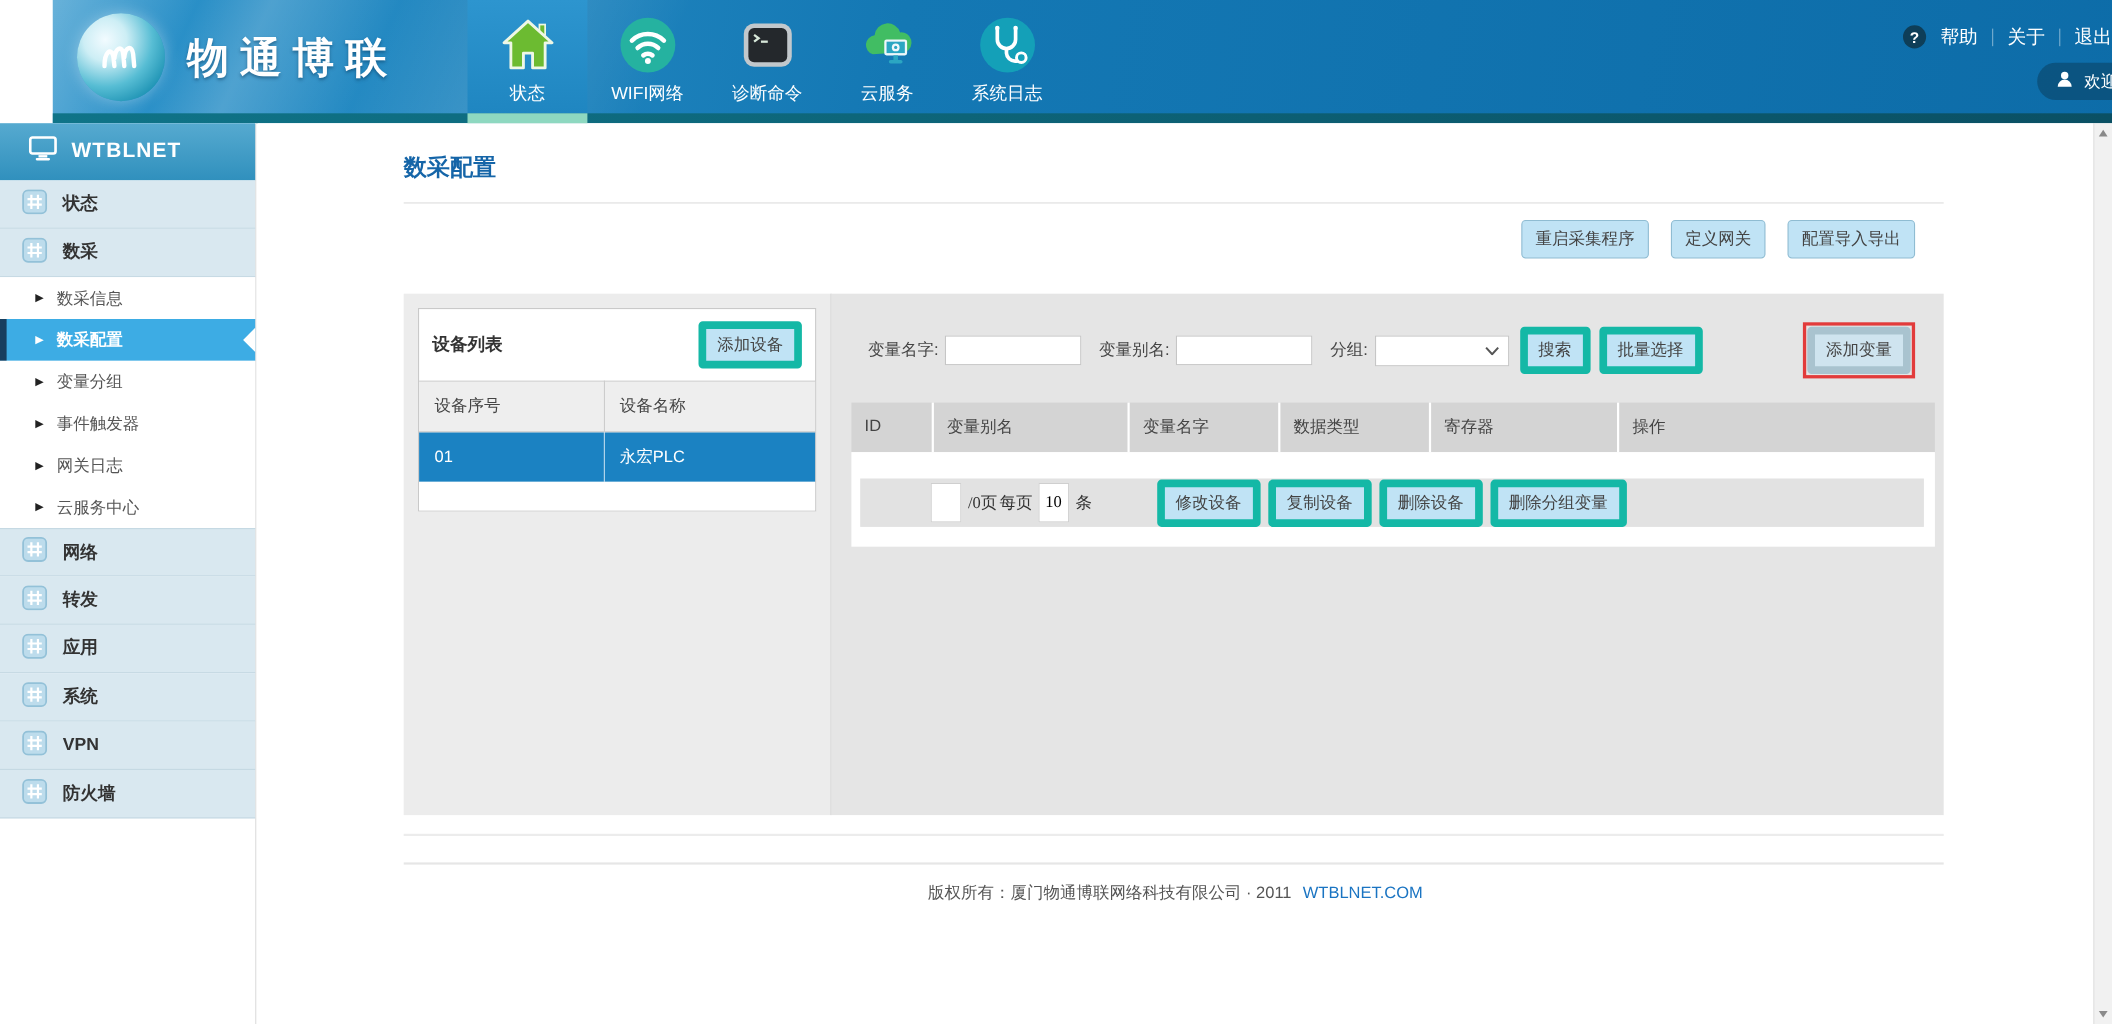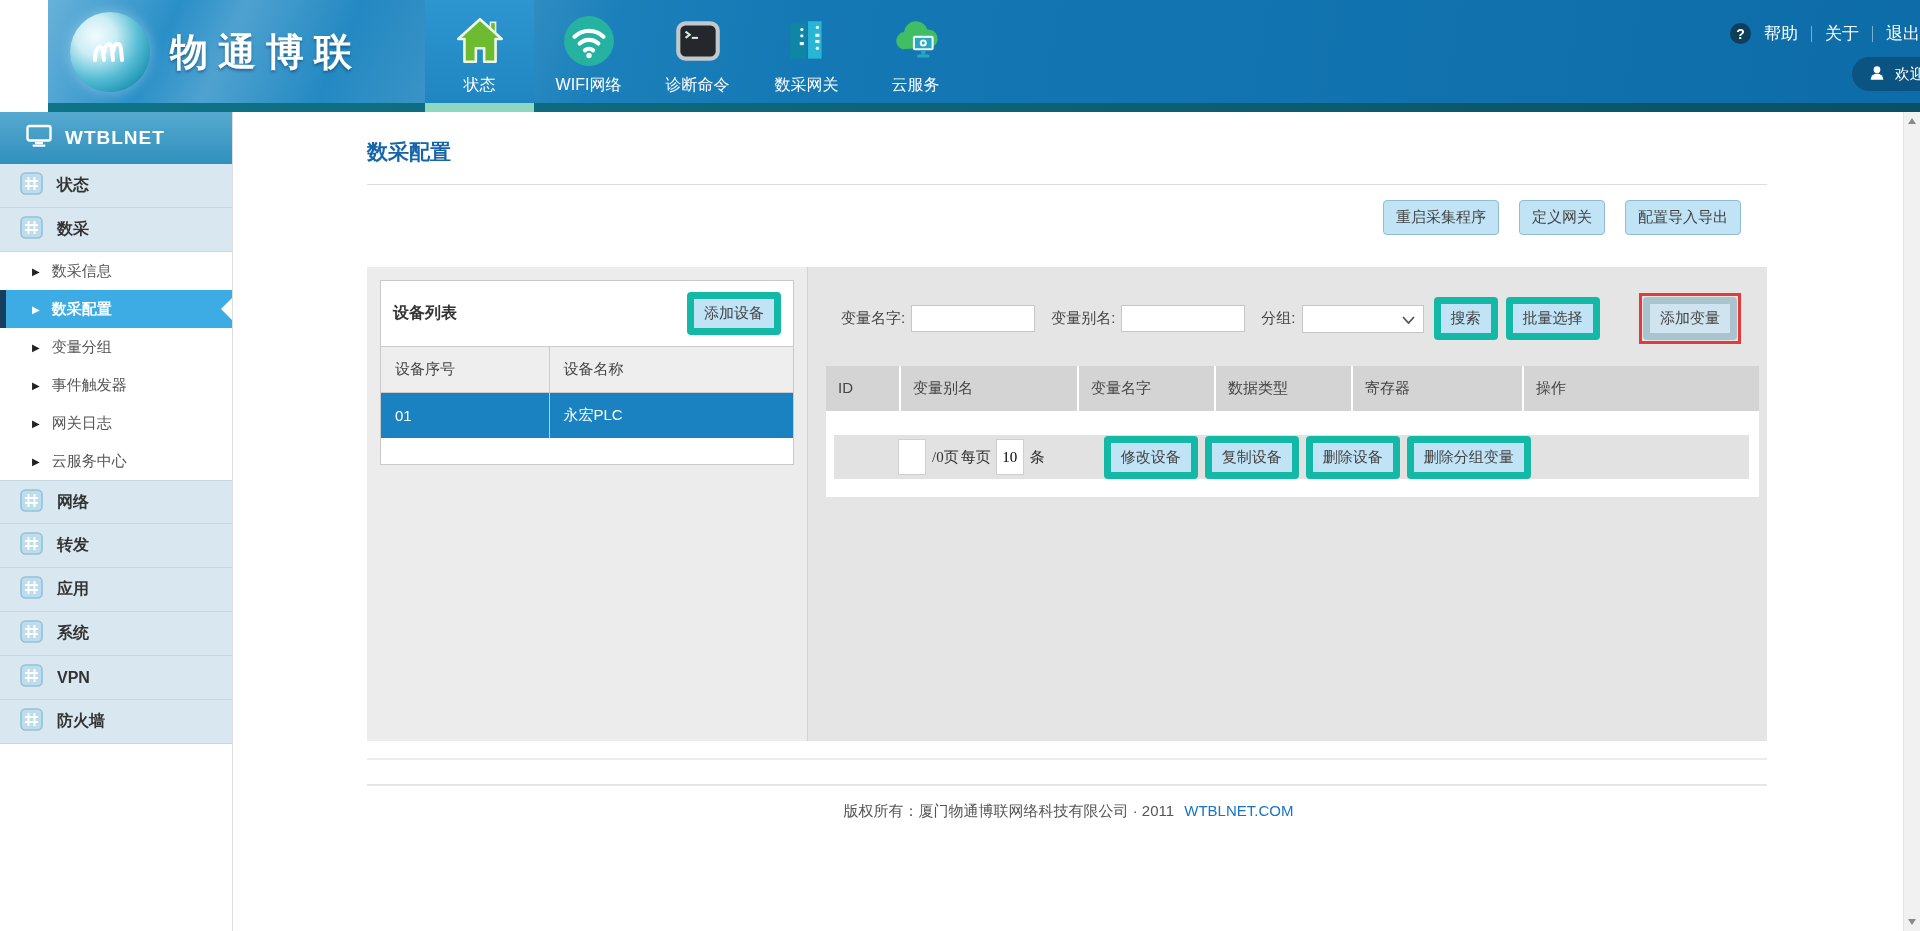--- a/index.html
+++ b/index.html
@@ -60,21 +60,21 @@
   
   .main { position:absolute; left:234px; top:112px; right:17px; bottom:0; background:#fff; }
   .page-title { position:absolute; left:133px; top:26px; font-size:21px; font-weight:bold; color:#1565a8; }
   .rule1 { position:absolute; left:133px; top:72px; width:1400px; height:1px; background:#ddd; }
   .toolbar { position:absolute; top:88px; left:133px; width:1400px; display:flex; justify-content:flex-end;
              gap:20px; padding-right:26px; }
   .btn { background:#c0e3f5; border:1px solid #8fbcd2; border-radius:4px; color:#444; font-size:15px;
          padding:7px 12px; cursor:pointer; font-family:inherit; white-space:nowrap; }
 
   .panel { position:absolute; left:133px; top:155px; width:1400px; height:474px; display:flex; }
-  .panel-left { width:441px; background:#ececec; border-right:1px solid #d2d2d2; padding:13px; }
+  .panel-left { width:389px; background:#ececec; border-right:1px solid #d2d2d2; padding:13px; }
   .panel-right { flex:1; background:#e5e5e5; position:relative; }
 
   
   .device-panel { background:#fff; border:1px solid #c9c9c9; }
   .dp-header { display:flex; align-items:center; justify-content:space-between; padding:11px 12px; }
   .dp-title { font-size:16px; font-weight:bold; color:#333; }
   .dp-table { width:100%; border-collapse:collapse; }
   .dp-table th { text-align:left; font-weight:normal; color:#444; font-size:15px; padding:13px 14px;
                  background:#eee; border-top:1px solid #ccc; border-bottom:1px solid #ccc; }
   .dp-table th:first-child { border-right:1px solid #ccc; width:168px; }
@@ -170,46 +170,43 @@
               <rect x="9" y="11" width="34" height="30" rx="5" fill="#24282c"></rect>
               <path d="M14 17 l4 3 -4 3" stroke="#d8e8da" stroke-width="2" fill="none"></path>
               <rect x="20" y="22" width="6" height="2" fill="#d8e8da"></rect>
             </svg>
         </span>
         <span class="nav-label">诊断命令</span>
       </div>
       <div class="nav-item">
         <span class="nicon">
           <svg width="54" height="54" viewBox="0 0 52 52">
-              <rect x="10" y="9" width="15" height="34" fill="#0f86a4"></rect>
-              <rect x="27" y="7" width="13" height="36" fill="#29b6d4"></rect>
-              <circle cx="21" cy="15" r="1.6" fill="#e8f7fb"></circle>
-              <circle cx="21" cy="21" r="1.6" fill="#e8f7fb"></circle>
-              <rect x="19" y="27" width="4" height="3" fill="#e8f7fb"></rect>
-              <circle cx="36" cy="13" r="1.6" fill="#e8f7fb"></circle>
-              <rect x="34" y="19" width="4" height="3" fill="#e8f7fb"></rect>
-              <rect x="34" y="25" width="4" height="3" fill="#e8f7fb"></rect>
-              <circle cx="36" cy="33" r="1.6" fill="#e8f7fb"></circle>
-            </svg>
-        </span>
-        <span class="nav-label">数采网关</span>
-      </div>
-      <div class="nav-item">
-        <span class="nicon">
-          <svg width="54" height="54" viewBox="0 0 52 52">
               <path d="M13 34 a8.5 8.5 0 0 1 1.5-16.6 a11.5 11.5 0 0 1 22.4-2.5 a9 9 0 0 1 4.8 17.1 z" fill="#41bd63"></path>
               <rect x="23" y="21" width="20" height="14" rx="2" fill="#eef7fa"></rect>
               <rect x="25" y="23" width="16" height="10" fill="#2ba6c2"></rect>
               <circle cx="33" cy="28" r="3.4" fill="#eef7fa"></circle>
               <circle cx="33" cy="28" r="1.4" fill="#2ba6c2"></circle>
               <rect x="31" y="35" width="4" height="4" fill="#2ba6c2"></rect>
               <rect x="27" y="39" width="12" height="3" rx="1.5" fill="#2ba6c2"></rect>
             </svg>
         </span>
         <span class="nav-label">云服务</span>
+      </div>
+      <div class="nav-item">
+        <span class="nicon">
+          <svg width="54" height="54" viewBox="0 0 52 52">
+              <circle cx="26" cy="26" r="24" fill="#14a0b8"></circle>
+              <path d="M17 12 v9 a8 8 0 0 0 16 0 v-9" stroke="#fff" stroke-width="3.2" fill="none" stroke-linecap="round"></path>
+              <path d="M25 29.5 v3.5 a7.5 7.5 0 0 0 7.5 7 h2" stroke="#fff" stroke-width="3.2" fill="none" stroke-linecap="round"></path>
+              <circle cx="38" cy="37" r="4.2" fill="none" stroke="#fff" stroke-width="2.6"></circle>
+              <circle cx="17" cy="11" r="2" fill="#fff"></circle>
+              <circle cx="33" cy="11" r="2" fill="#fff"></circle>
+            </svg>
+        </span>
+        <span class="nav-label">系统日志</span>
       </div>
     </nav>
 
     <div class="top-links">
       <span class="help-badge">?</span>
       <a>帮助</a>
       <span class="top-sep"></span>
       <a>关于</a>
       <span class="top-sep"></span>
       <a>退出</a>

